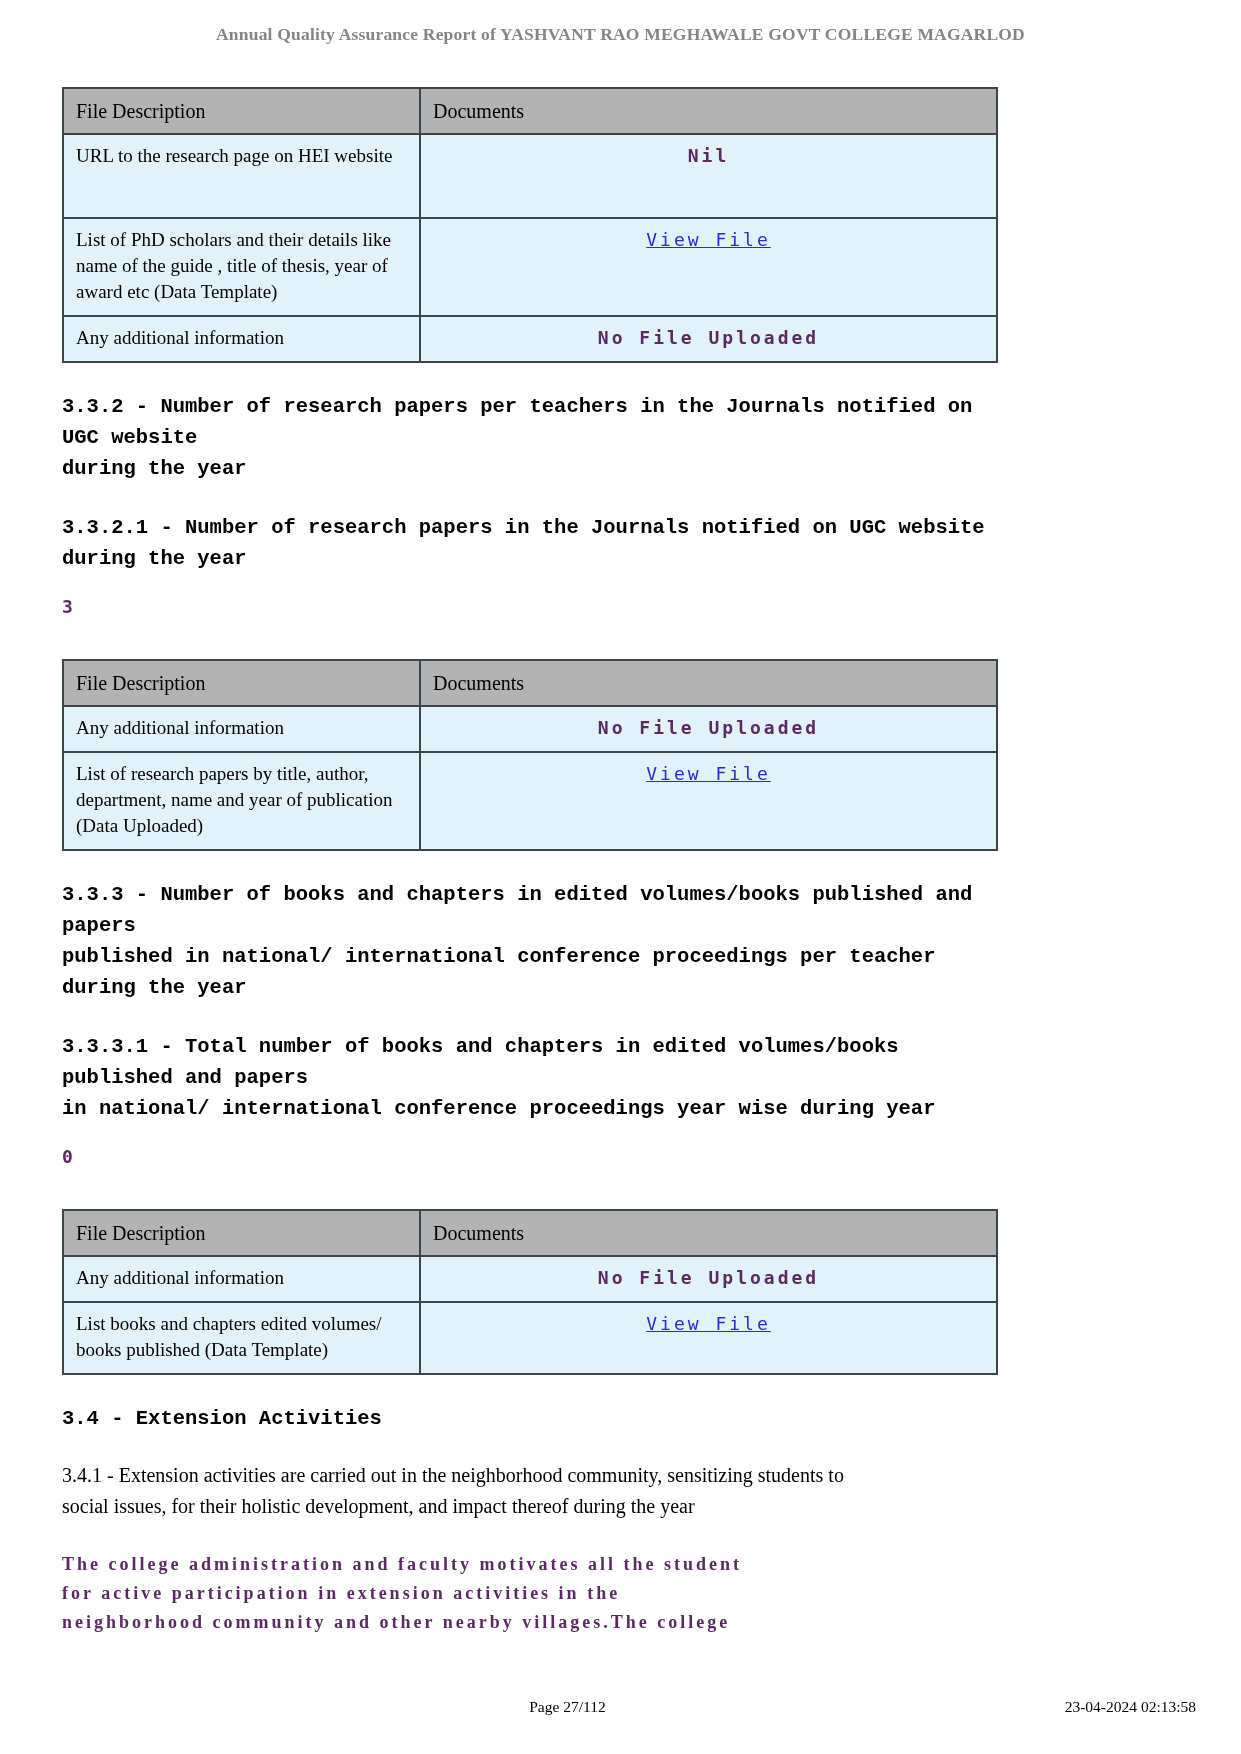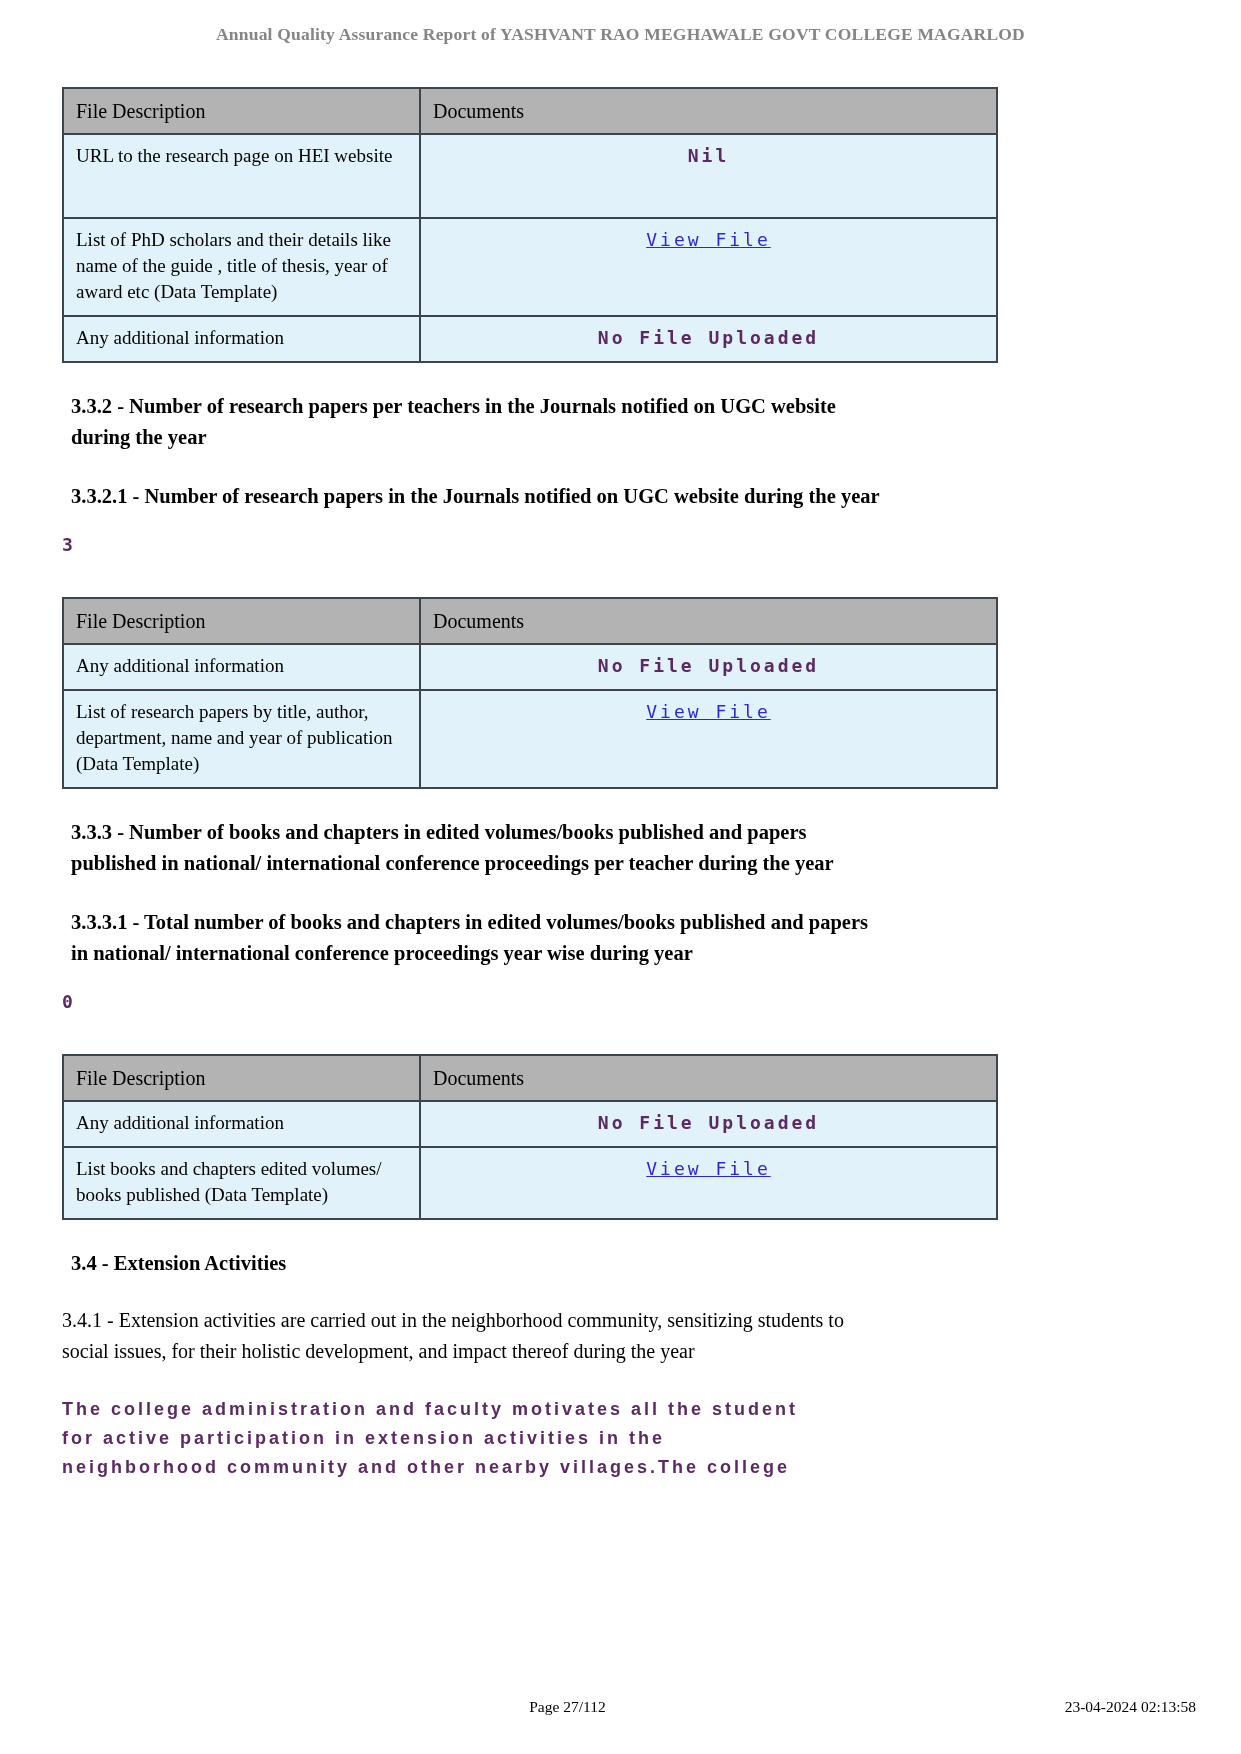--- a/index.html
+++ b/index.html
@@ -76,39 +76,40 @@
     color:var(--link);
     font-size:18px;
     letter-spacing:3px;
     text-decoration:underline;
     white-space:nowrap;
   }
   .hd{
     font-size:20.5px;
     font-weight:bold;
     line-height:31px;
-    margin:28px 0 0 9px;
+    margin:28px 0 0 0;
     white-space:pre-line;
+    font-family:Liberation Mono, monospace;
   }
   .metric-value{
     font-family:"DejaVu Sans Mono", monospace;
     color:var(--purple);
     font-weight:bold;
     font-size:18px;
     letter-spacing:2px;
     margin-top:22px;
   }
   .body-text{
     font-size:20px;
     line-height:31px;
     margin:26px 0 0 0;
     white-space:pre-line;
   }
   .answer{
-    font-family:Liberation Sans, sans-serif;
+    font-family:Liberation Serif, serif;
     color:var(--purple);
     font-weight:bold;
     font-size:18px;
     letter-spacing:3px;
     line-height:29px;
     margin:28px 0 0 0;
     white-space:pre-line;
   }
   .footer{
     position:absolute;
@@ -189,21 +190,21 @@
         </tr>
       </thead>
       <tbody>
         <tr>
           <td class="desc">Any additional information</td>
           <td class="doc">
             <span class="status">No File Uploaded</span>
           </td>
         </tr>
         <tr>
-          <td class="desc">List of research papers by title, author, department, name and year of publication (Data Template)</td>
+          <td class="desc">List of research papers by title, author, department, name and year of publication (Data Uploaded)</td>
           <td class="doc">
             <a class="link" href="#">View File</a>
           </td>
         </tr>
       </tbody>
     </table>
 
     <h2 class="hd">3.3.3 - Number of books and chapters in edited volumes/books published and papers
 published in national/ international conference proceedings per teacher during the year</h2>
 

